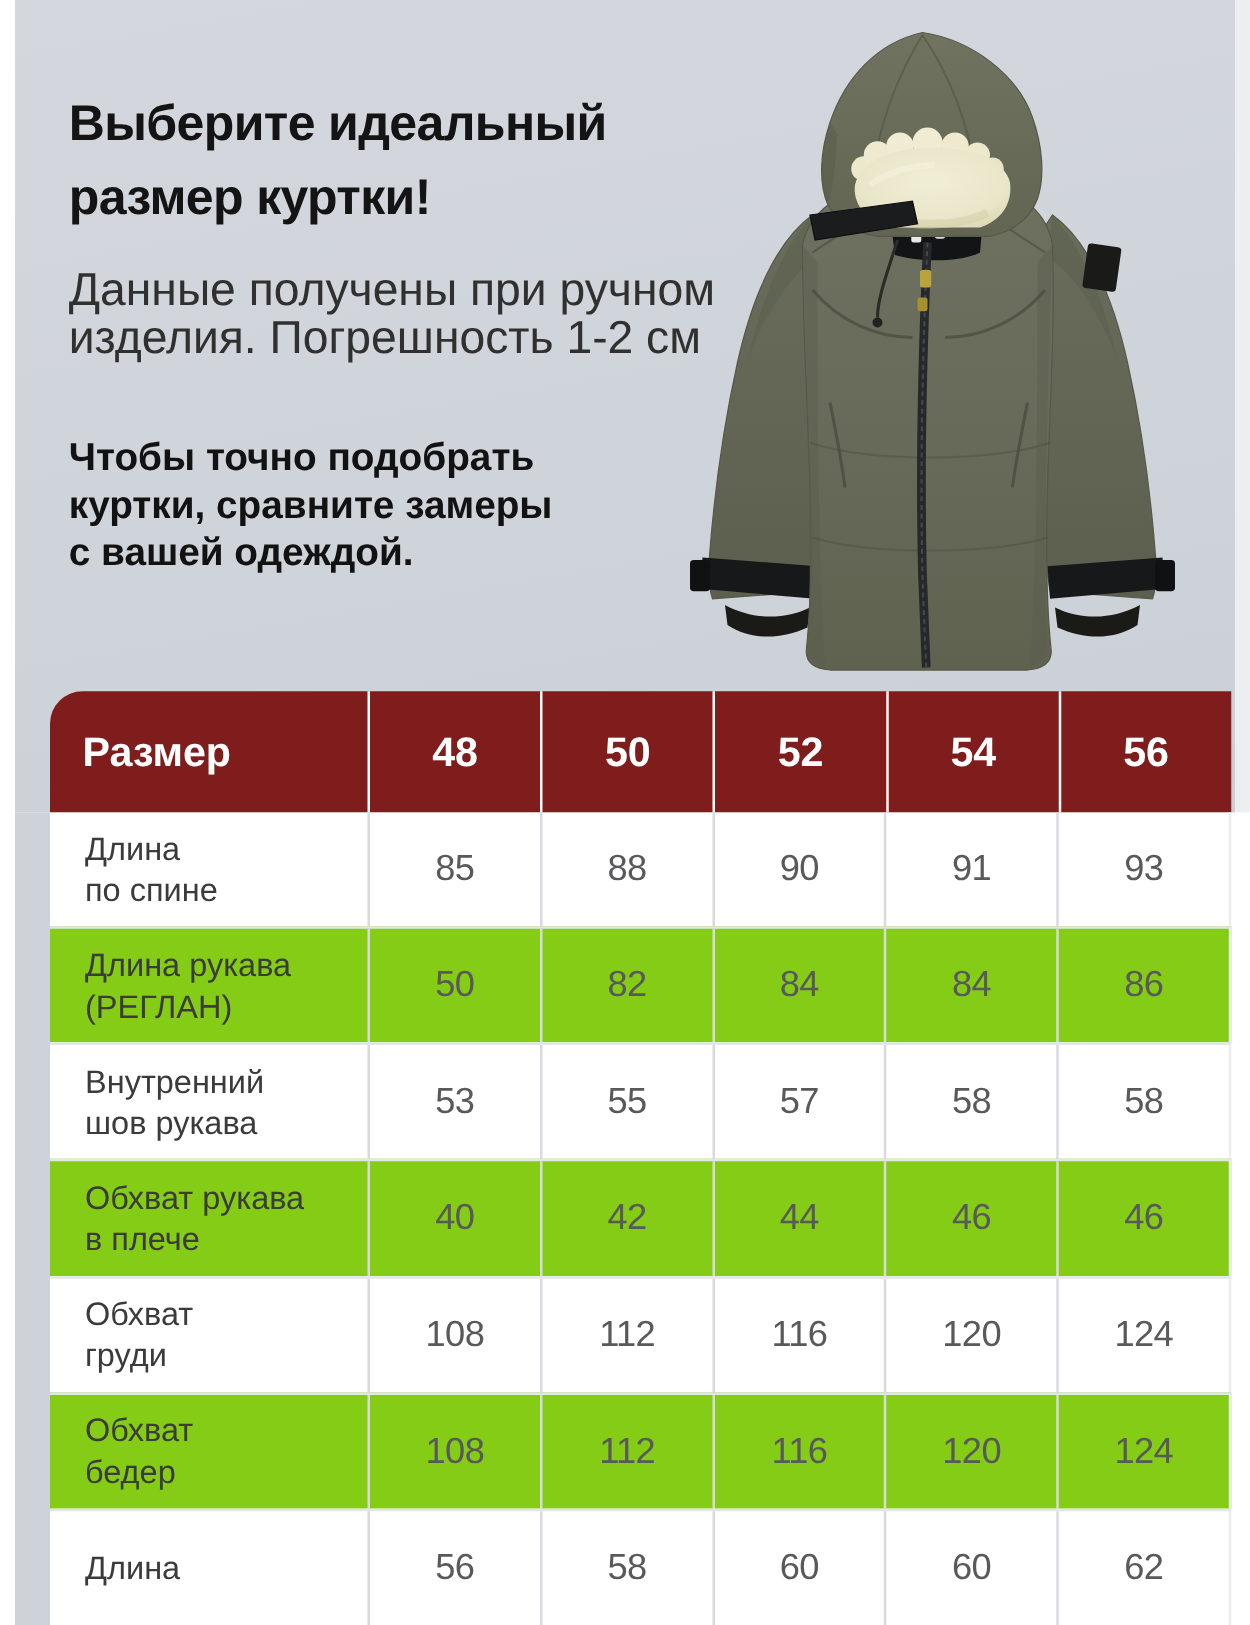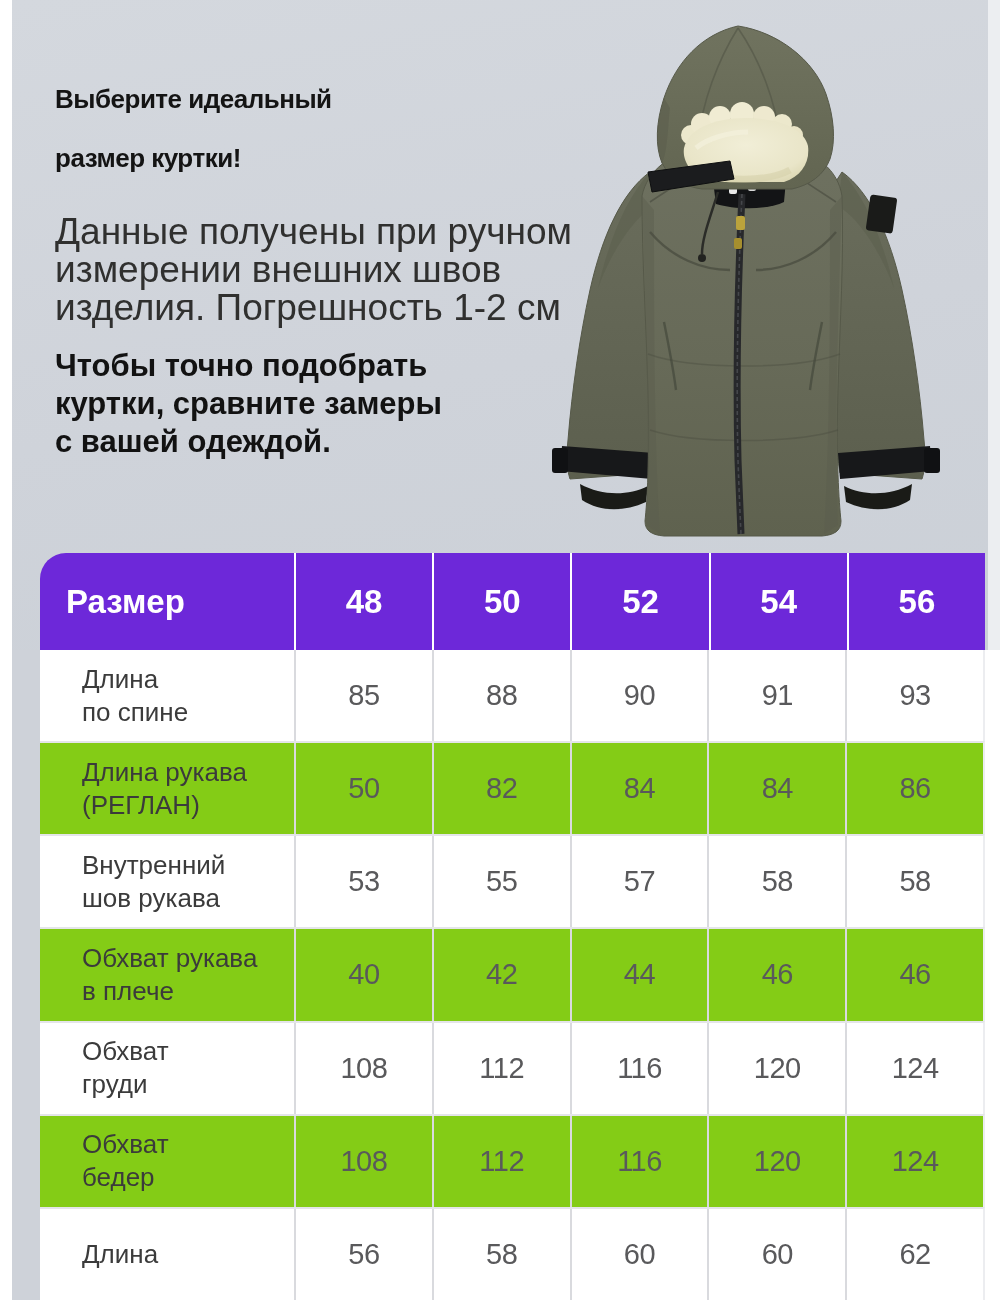--- a/index.html
+++ b/index.html
@@ -17,61 +17,61 @@
   .right-strip {
     position:absolute; left:988px; top:0; width:12px; height:650px;
     background:#eceef1;
   }
   .left-strip {
     position:absolute; left:12px; top:650px; width:28px; height:650px;
     background:#ced2d9;
   }
   .intro-heading {
     position:absolute; left:55px; top:70px; z-index:3;
-    font-size:26px; font-weight:bold; color:#141414; line-height:59px;
+    font-size:40px; font-weight:bold; color:#141414; line-height:59px;
     letter-spacing:-0.5px; white-space:nowrap;
   }
   .intro-paragraph {
     position:absolute; left:55px; top:213px; z-index:3;
     font-size:37px; color:#30302f; line-height:38px; white-space:nowrap;
   }
   .intro-note {
     position:absolute; left:55px; top:347px; z-index:3;
     font-size:31px; font-weight:bold; color:#121212; line-height:38px; white-space:nowrap;
   }
   .jacket { position:absolute; left:550px; top:20px; z-index:2; }
 
   
   .size-table {
     position:absolute; left:40px; top:553px; width:945px; height:747px;
     display:flex; flex-direction:column; z-index:4;
   }
   .thead {
     flex:none; height:97px; display:flex;
-    background:#6d28d9; border-radius:26px 0 0 0;
+    background:#7f1d1d; border-radius:26px 0 0 0;
     color:#ffffff;
   }
   .th-label {
     width:254px; padding-left:26px; display:flex; align-items:center;
     font-size:33px; font-weight:bold;
   }
   .th-cell {
     flex:1; display:flex; align-items:center; justify-content:center;
     font-size:33px; font-weight:bold;
     border-left:2px solid #ffffff;
   }
   .tbody { flex:1; display:flex; flex-direction:column; }
   .tr {
     flex:1; display:flex; background:#ffffff;
     border-top:2px solid #e4e5e9; border-right:2px solid #ecedf0;
   }
   .tr:first-child { border-top:none; }
   .tr.alt { background:#84cc16; }
   .cell-label {
-    width:254px; padding-left:42px; display:flex; flex-direction:column;
+    width:254px; padding-left:28px; display:flex; flex-direction:column;
     justify-content:center; font-size:26px; color:#3b3b3b; line-height:33px;
   }
   .cell-val {
     flex:1; display:flex; align-items:center; justify-content:center;
     font-size:29px; color:#59595b; border-left:2px solid #d9dade;
     letter-spacing:-0.5px;
   }
 </style>
 </head>
 <body>
@@ -82,21 +82,20 @@
   <div class="right-strip"></div>
   <div class="left-strip"></div>
 
   <div class="intro-heading">
     <div>Выберите идеальный</div>
     <div>размер куртки!</div>
   </div>
 
   <div class="intro-paragraph">
     <div>Данные получены при ручном</div>
-    <div>измерении внешних швов</div>
     <div>изделия. Погрешность 1-2 см</div>
   </div>
 
   <div class="intro-note">
     <div>Чтобы точно подобрать</div>
     <div>куртки, сравните замеры</div>
     <div>с вашей одеждой.</div>
   </div>
 
   <svg class="jacket" width="405" height="528" viewBox="0 0 405 528">

